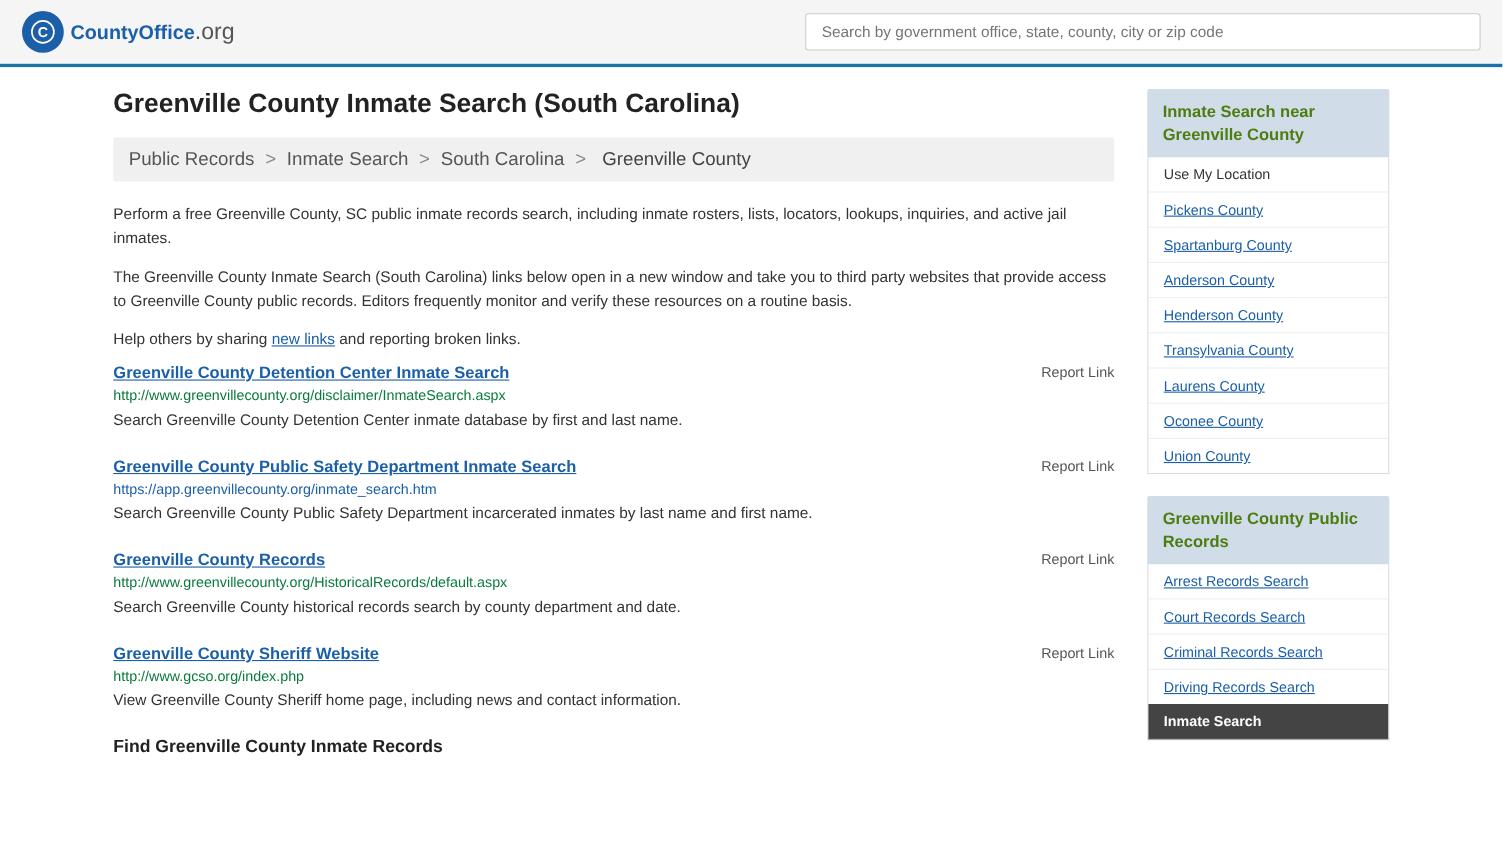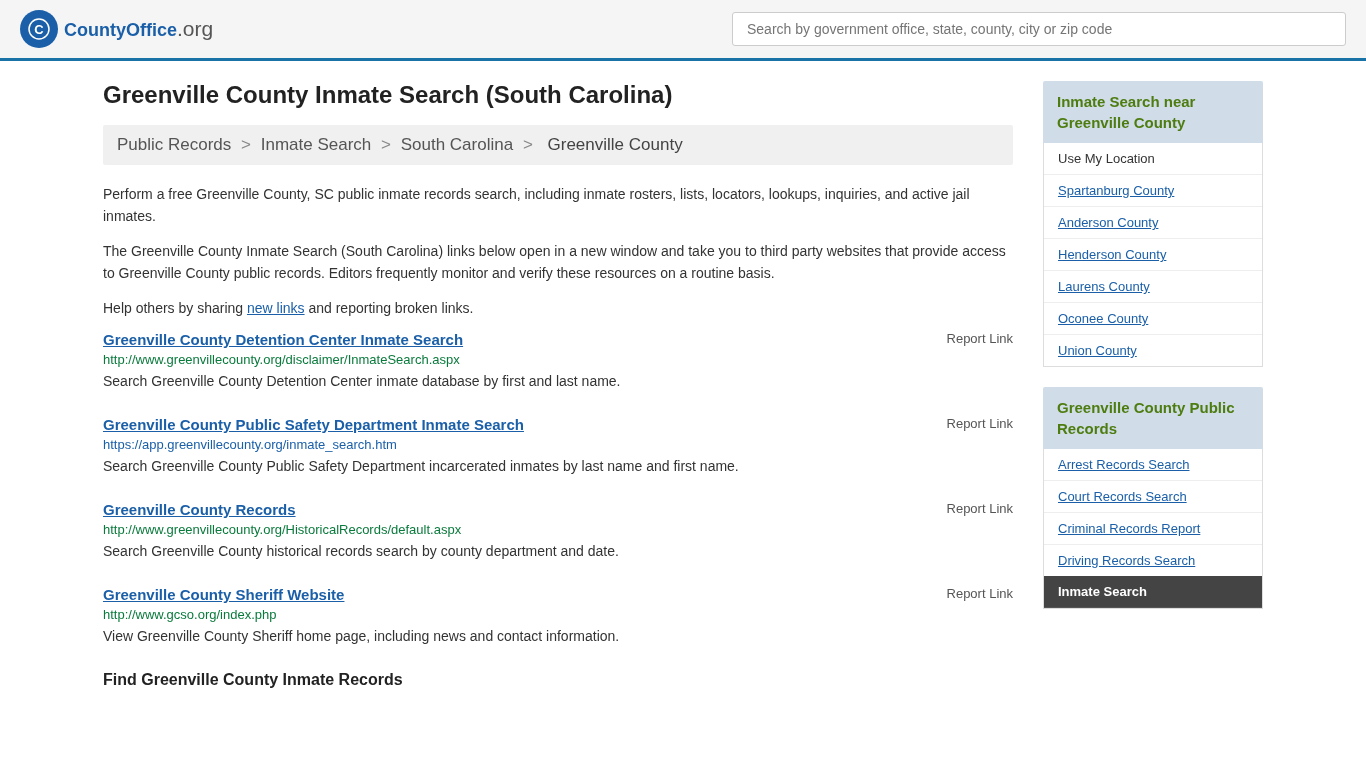--- a/index.html
+++ b/index.html
@@ -280,37 +280,39 @@
 
   </div>
 
   <div class="sidebar">
 
     <div class="sidebar-section">
       <div class="sidebar-header">Inmate Search near Greenville County</div>
       <div class="sidebar-links">
         <a class="sidebar-link-location">Use My Location</a>
         <div id="nearby-counties">
+            <a class="sidebar-link">Pickens County</a>
             <a class="sidebar-link">Spartanburg County</a>
             <a class="sidebar-link">Anderson County</a>
             <a class="sidebar-link">Henderson County</a>
+            <a class="sidebar-link">Transylvania County</a>
             <a class="sidebar-link">Laurens County</a>
             <a class="sidebar-link">Oconee County</a>
             <a class="sidebar-link">Union County</a>
           </div>
       </div>
     </div>
 
     <div class="sidebar-section">
       <div class="sidebar-header">Greenville County Public Records</div>
       <div class="sidebar-links">
         <div id="public-records-links">
             <a class="sidebar-link">Arrest Records Search</a>
             <a class="sidebar-link">Court Records Search</a>
-            <a class="sidebar-link">Criminal Records Report</a>
+            <a class="sidebar-link">Criminal Records Search</a>
             <a class="sidebar-link">Driving Records Search</a>
           </div>
         <a class="sidebar-link-active">Inmate Search</a>
       </div>
     </div>
 
   </div>
 
 </div>
 

